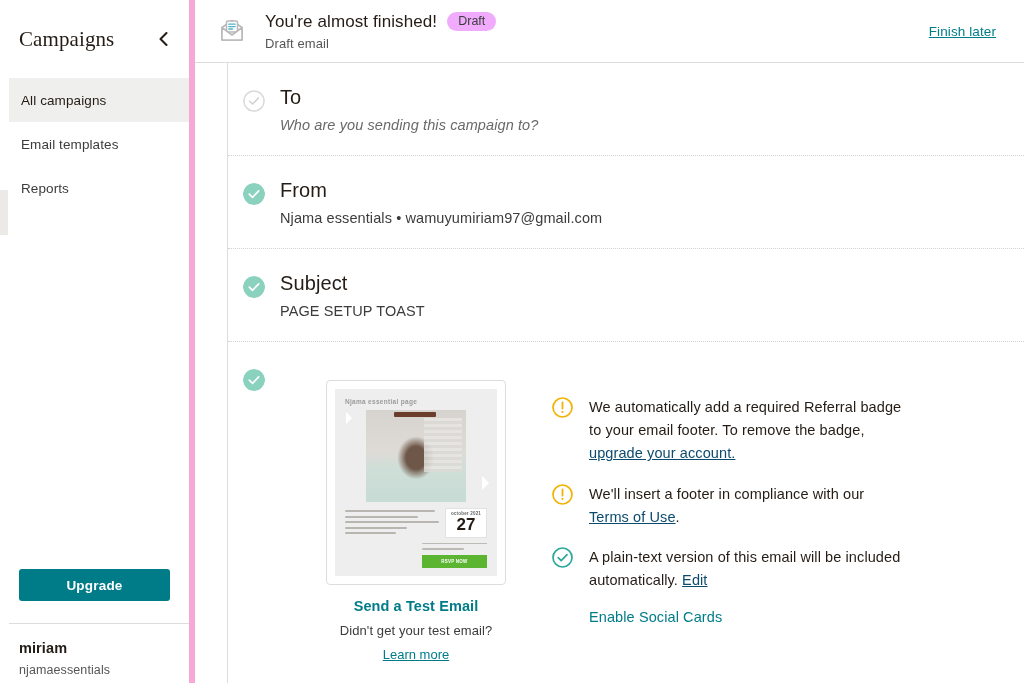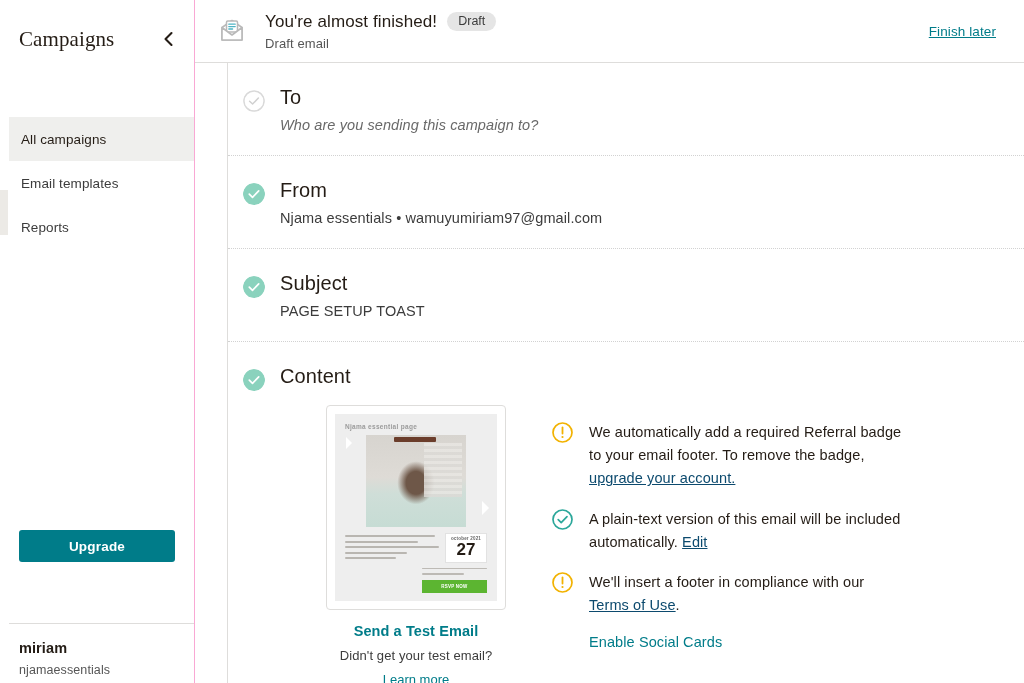--- a/index.html
+++ b/index.html
@@ -21,23 +21,23 @@
   .scroll-thumb {
     position: absolute; left: 0; top: 190px; width: 8px; height: 45px;
     background: #eceae6; border-radius: 0;
   }
 
   
   .sidebar {
     position: relative;
     width: 195px; height: 683px;
     background: #ffffff;
-    border-right: 1px solid #f9a8d4;
+    border-right: 6px solid #f9a8d4;
     flex: 0 0 195px;
-    display: flex; flex-direction: column; gap: 39px;
+    display: flex; flex-direction: column;
   }
   .sidebar-head {
     height: 78px;
     display: flex; align-items: center; justify-content: space-between;
     padding: 0 16px 0 19px;
   }
   .sidebar-title {
     font-family: "Liberation Serif", serif;
     font-size: 21px; font-weight: 400; color: #241c15;
     letter-spacing: .1px;
@@ -102,21 +102,21 @@
     padding: 0 28px 0 22px;
   }
   .topbar-icon { flex: 0 0 34px; margin-right: 14px; margin-top: 1px; }
   .topbar-text { flex: 1 1 auto; }
   .topbar-title-row { display: flex; align-items: center; gap: 10px; }
   .topbar-title {
     font-size: 17px; font-weight: normal; color: #241c15; letter-spacing: .1px;
   }
   .status-badge {
     display: inline-block;
-    background: #e5e5e5; color: #3c3c3c;
+    background: #f0abfc; color: #3c3c3c;
     border-radius: 11px;
     padding: 3px 11px 4px 11px;
     font-size: 12.5px; line-height: 1;
   }
   .topbar-sub {
     font-size: 13px; color: #565656; margin-top: 4px; letter-spacing: .1px;
   }
   .finish-later {
     font-size: 13.5px; color: #007c89;
     text-decoration: underline; cursor: pointer;
@@ -404,21 +404,20 @@
           <div class="sec-status">
             <span>
               <svg class="circle" width="22" height="22" viewBox="0 0 22 22" aria-hidden="true">
                 <circle cx="11" cy="11" r="11" fill="#8ad2bd"></circle>
                 <path d="M6.3 11.2 L9.5 14.3 L15.7 7.8" fill="none" stroke="#ffffff" stroke-width="1.7" stroke-linecap="round" stroke-linejoin="round"></path>
               </svg>
             </span>
           </div>
 
           <div class="sec-body">
-            <div class="sec-title">Content</div>
 
             <div class="content-row">
 
               <div class="preview-col">
                 <div class="preview-card">
                   <div class="preview-inner">
                     <div class="pv-top-arrow"></div>
                     <div class="pv-heading">Njama essential page</div>
                     <div class="pv-photo"></div>
                     <div class="pv-lower">
@@ -463,44 +462,44 @@
                   <div class="notice-text">
                     <span>We automatically add a required Referral badge</span>
                     <span class="l2">to your email footer. To remove the badge,</span>
                     <span class="l2"><a class="tlink">upgrade your account.</a></span>
                   </div>
                 </div>
 
                 <div class="notice">
                   <div class="notice-icon">
                     <svg width="21" height="21" viewBox="0 0 21 21" aria-hidden="true">
-                      <circle cx="10.5" cy="10.5" r="9.5" fill="none" stroke="#2ba79a" stroke-width="1.7"></circle>
-                      <path d="M6.2 10.7 L9.2 13.6 L15 7.6" fill="none" stroke="#2ba79a" stroke-width="1.7" stroke-linecap="round" stroke-linejoin="round"></path>
-                    </svg>
-                  </div>
-                  <div class="notice-text">
-                    <span>A plain-text version of this email will be included</span>
-                    <span class="l2"><span>automatically. </span><a class="tlink">Edit</a></span>
-                  </div>
-                </div>
-
-                <div class="notice">
-                  <div class="notice-icon">
-                    <svg width="21" height="21" viewBox="0 0 21 21" aria-hidden="true">
                       <circle cx="10.5" cy="10.5" r="9.5" fill="none" stroke="#f2b200" stroke-width="1.7"></circle>
                       <line x1="10.5" y1="5.4" x2="10.5" y2="11.6" stroke="#f2b200" stroke-width="1.8" stroke-linecap="round"></line>
                       <circle cx="10.5" cy="15" r="1.1" fill="#f2b200"></circle>
                     </svg>
                   </div>
                   <div class="notice-text">
                     <span>We'll insert a footer in compliance with our</span>
                     <span class="l2"><a class="tlink">Terms of Use</a><span>.</span></span>
                   </div>
                 </div>
 
+                <div class="notice">
+                  <div class="notice-icon">
+                    <svg width="21" height="21" viewBox="0 0 21 21" aria-hidden="true">
+                      <circle cx="10.5" cy="10.5" r="9.5" fill="none" stroke="#2ba79a" stroke-width="1.7"></circle>
+                      <path d="M6.2 10.7 L9.2 13.6 L15 7.6" fill="none" stroke="#2ba79a" stroke-width="1.7" stroke-linecap="round" stroke-linejoin="round"></path>
+                    </svg>
+                  </div>
+                  <div class="notice-text">
+                    <span>A plain-text version of this email will be included</span>
+                    <span class="l2"><span>automatically. </span><a class="tlink">Edit</a></span>
+                  </div>
+                </div>
+
                 <div class="social-cards">Enable Social Cards</div>
               </div>
 
             </div>
           </div>
         </div>
 
       </div>
     </div>
 

